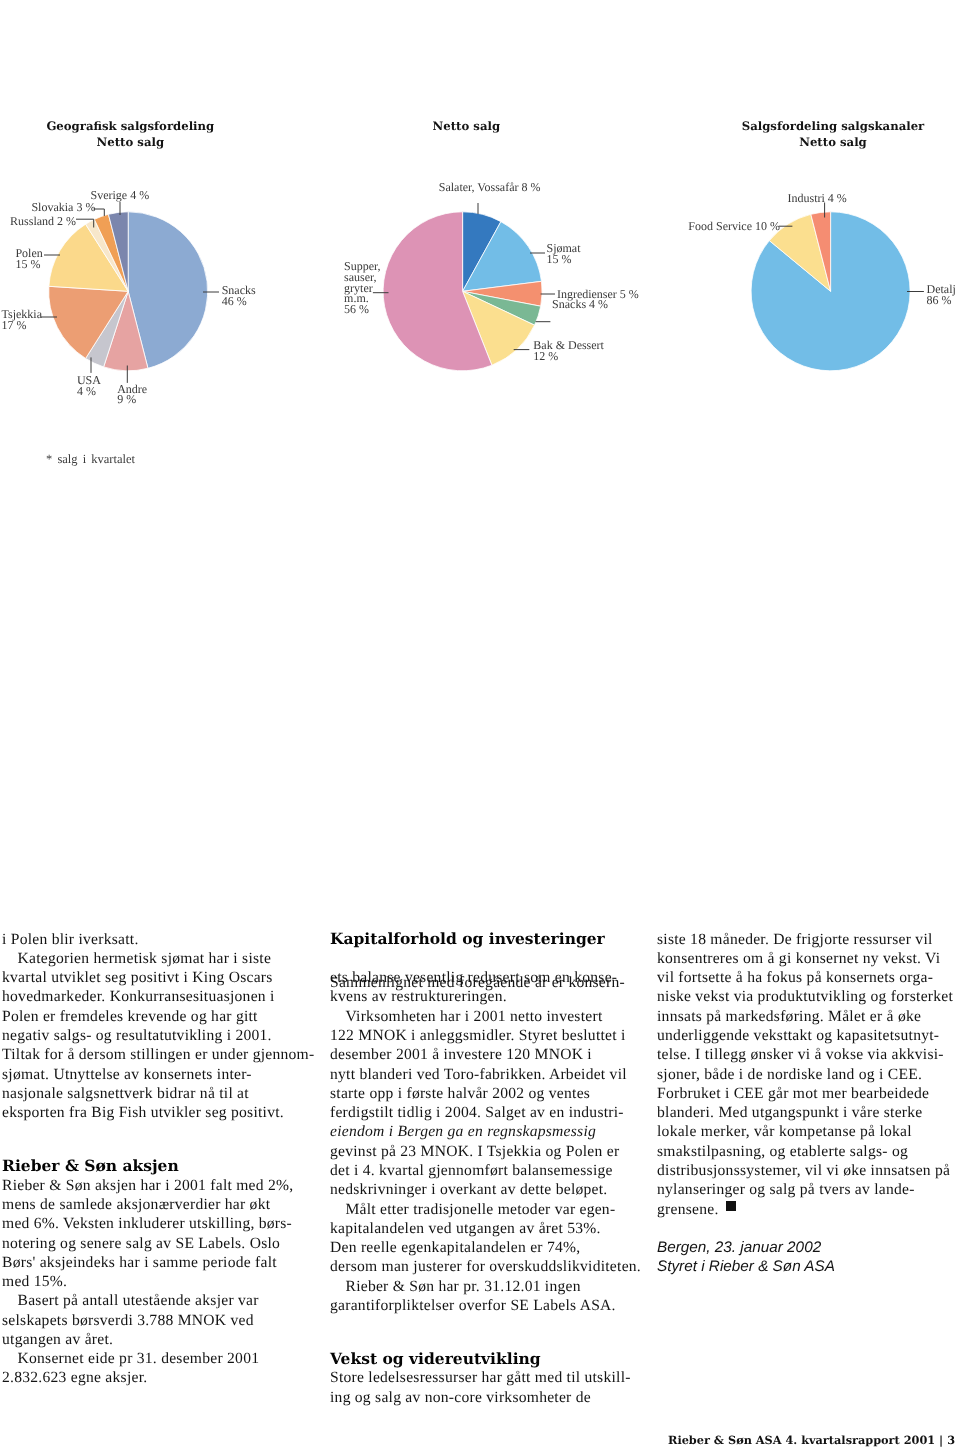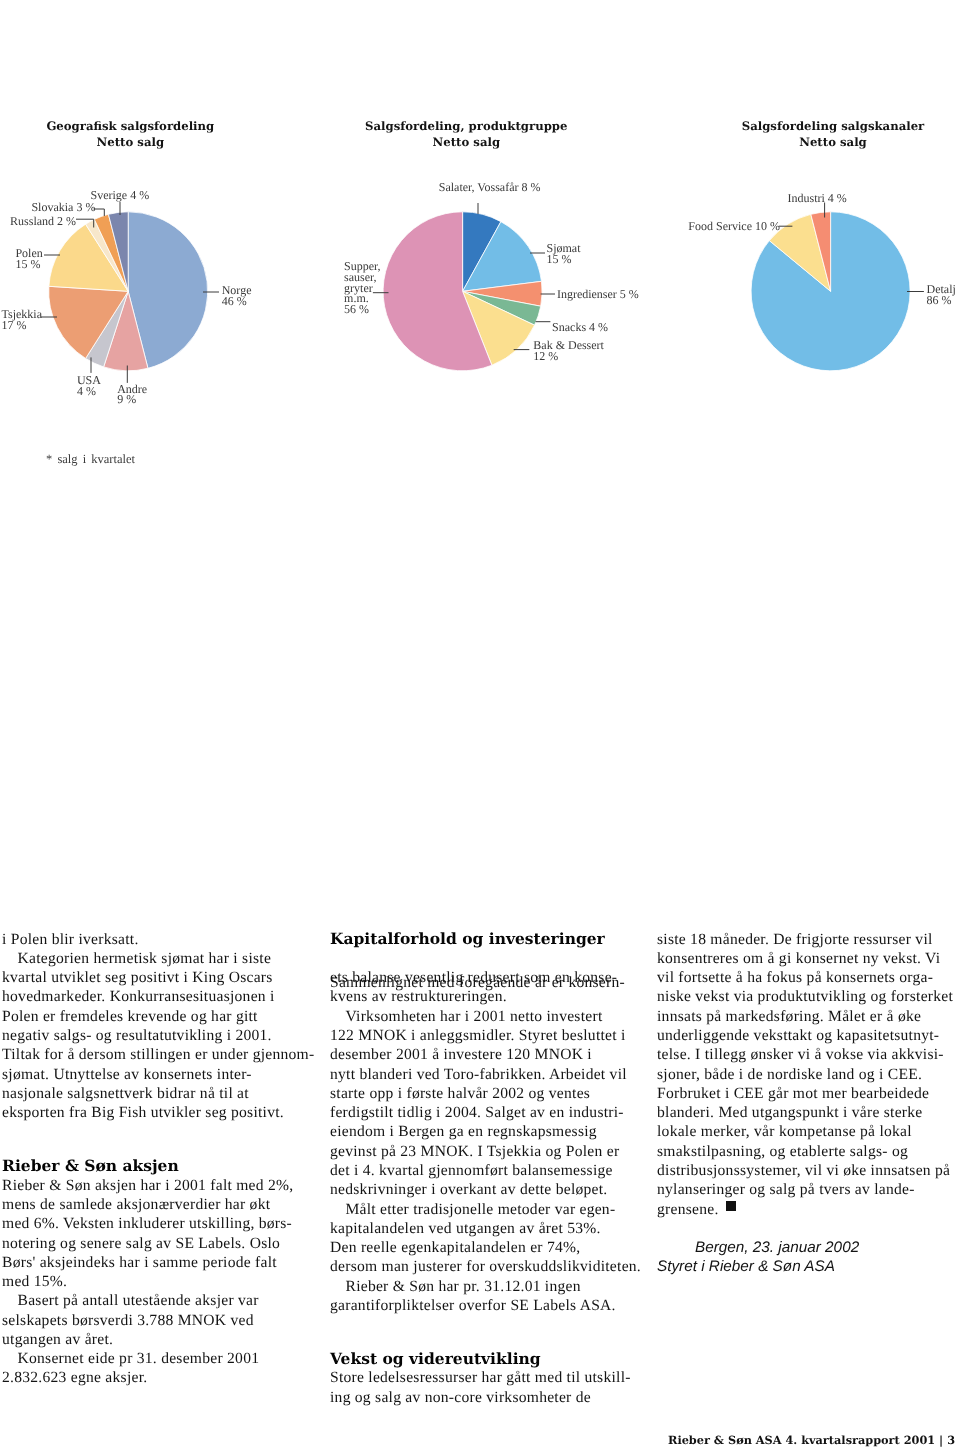--- a/index.html
+++ b/index.html
@@ -67,21 +67,21 @@
         <path d="M 830.6 291.3 L 830.60 211.80 A 79.5 79.5 0 1 1 769.34 240.62 Z" fill="#72bde7" stroke="#ffffff" stroke-width="0.8"></path>
         <path d="M 830.6 291.3 L 769.34 240.62 A 79.5 79.5 0 0 1 810.83 214.30 Z" fill="#fbdf8f" stroke="#ffffff" stroke-width="0.8"></path>
         <path d="M 830.6 291.3 L 810.83 214.30 A 79.5 79.5 0 0 1 830.60 211.80 Z" fill="#f58d72" stroke="#ffffff" stroke-width="0.8"></path>
       </g>
       <polyline points="824.6,202.5 824.6,217.5" fill="none" stroke="#3b3b3b" stroke-width="1"></polyline>
       <polyline points="778.8,226.2 792.4,226.2" fill="none" stroke="#3b3b3b" stroke-width="1"></polyline>
       <polyline points="907,291.5 923.9,291.5" fill="none" stroke="#3b3b3b" stroke-width="1"></polyline>
     </svg>
   <div id="labels-layer">
       <div class="pie-label" style="left: 221.7px; top: 284.8px;">
-        <div>Norge</div>
+        <div>Snacks</div>
         <div>46 %</div>
       </div>
       <div class="pie-label" style="left: 117.2px; top: 383.5px;">
         <div>Andre</div>
         <div>9 %</div>
       </div>
       <div class="pie-label" style="left: 76.9px; top: 375px;">
         <div>USA</div>
         <div>4 %</div>
       </div>
@@ -105,21 +105,21 @@
       <div class="pie-label" style="left: 438.75px; top: 181.6px;">
         <div>Salater, Vossafår 8 %</div>
       </div>
       <div class="pie-label" style="left: 546.5px; top: 242.9px;">
         <div>Sjømat</div>
         <div>15 %</div>
       </div>
       <div class="pie-label" style="left: 556.9px; top: 288.9px;">
         <div>Ingredienser 5 %</div>
       </div>
-      <div class="pie-label" style="left: 552.1px; top: 322px;">
+      <div class="pie-label" style="left: 552.1px; top: 299px;">
         <div>Snacks 4 %</div>
       </div>
       <div class="pie-label" style="left: 533.3px; top: 340.4px;">
         <div>Bak &amp; Dessert</div>
         <div>12 %</div>
       </div>
       <div class="pie-label" style="left: 344.1px; top: 261.2px;">
         <div>Supper,</div>
         <div>sauser,</div>
         <div>gryter</div>
@@ -136,21 +136,20 @@
         <div>Detalj</div>
         <div>86 %</div>
       </div>
     </div>
   <div id="headings-layer">
       <div class="chart-heading" style="left: -69.7px; top: 117.5px; width: 400px;">
         <div>Geografisk salgsfordeling</div>
         <div>Netto salg</div>
       </div>
       <div class="chart-heading" style="left: 266.3px; top: 117.5px; width: 400px;">
-        <div>Salgsfordeling, produktgruppe</div>
         <div>Netto salg</div>
       </div>
       <div class="chart-heading" style="left: 633px; top: 117.5px; width: 400px;">
         <div>Salgsfordeling salgskanaler</div>
         <div>Netto salg</div>
       </div>
     </div>
   <div id="footnote">* salg i kvartalet</div>
   <div class="col" id="col1" style="left: 2px;">
       <div class="ln" style="top: 930.6px;">i Polen blir iverksatt.</div>
@@ -180,21 +179,21 @@
       <div class="h3" style="top: 930.4px;">Kapitalforhold og investeringer</div>
       <div class="ln" style="top: 949.88px; margin-top: 24px;">Sammenlignet med foregående år er konsern-</div>
       <div class="ln" style="top: 969.16px;">ets balanse vesentlig redusert som en konse-</div>
       <div class="ln" style="top: 988.44px;">kvens av restruktureringen.</div>
       <div class="ln ind" style="top: 1007.72px;">Virksomheten har i 2001 netto investert</div>
       <div class="ln" style="top: 1027px;">122 MNOK i anleggsmidler. Styret besluttet i</div>
       <div class="ln" style="top: 1046.28px;">desember 2001 å investere 120 MNOK i</div>
       <div class="ln" style="top: 1065.56px;">nytt blanderi ved Toro-fabrikken. Arbeidet vil</div>
       <div class="ln" style="top: 1084.84px;">starte opp i første halvår 2002 og ventes</div>
       <div class="ln" style="top: 1104.12px;">ferdigstilt tidlig i 2004. Salget av en industri-</div>
-      <div class="ln" style="top: 1123.4px;">eiendom i Bergen ga en regnskapsmessig</div>
+      <div class="ln" style="top: 1123.4px; font-style: italic;">eiendom i Bergen ga en regnskapsmessig</div>
       <div class="ln" style="top: 1142.68px;">gevinst på 23 MNOK. I Tsjekkia og Polen er</div>
       <div class="ln" style="top: 1161.96px;">det i 4. kvartal gjennomført balansemessige</div>
       <div class="ln" style="top: 1181.24px;">nedskrivninger i overkant av dette beløpet.</div>
       <div class="ln ind" style="top: 1200.52px;">Målt etter tradisjonelle metoder var egen-</div>
       <div class="ln" style="top: 1219.8px;">kapitalandelen ved utgangen av året 53%.</div>
       <div class="ln" style="top: 1239.08px;">Den reelle egenkapitalandelen er 74%,</div>
       <div class="ln" style="top: 1258.36px;">dersom man justerer for overskuddslikviditeten.</div>
       <div class="ln ind" style="top: 1277.64px;">Rieber &amp; Søn har pr. 31.12.01 ingen</div>
       <div class="ln" style="top: 1296.92px;">garantiforpliktelser overfor SE Labels ASA.</div>
       <div class="h3" style="top: 1350px;">Vekst og videreutvikling</div>
@@ -210,17 +209,17 @@
       <div class="ln" style="top: 1027px;">underliggende veksttakt og kapasitetsutnyt-</div>
       <div class="ln" style="top: 1046.28px;">telse. I tillegg ønsker vi å vokse via akkvisi-</div>
       <div class="ln" style="top: 1065.56px;">sjoner, både i de nordiske land og i CEE.</div>
       <div class="ln" style="top: 1084.84px;">Forbruket i CEE går mot mer bearbeidede</div>
       <div class="ln" style="top: 1104.12px;">blanderi. Med utgangspunkt i våre sterke</div>
       <div class="ln" style="top: 1123.4px;">lokale merker, vår kompetanse på lokal</div>
       <div class="ln" style="top: 1142.68px;">smakstilpasning, og etablerte salgs- og</div>
       <div class="ln" style="top: 1161.96px;">distribusjonssystemer, vil vi øke innsatsen på</div>
       <div class="ln" style="top: 1181.24px;">nylanseringer og salg på tvers av lande-</div>
       <div class="ln" style="top: 1200.52px;">grensene.<span class="sq"></span></div>
-      <div class="ln sig" style="top: 1239px; margin-left: 38px;">Bergen, 23. januar 2002</div>
+      <div class="ln sig" style="top: 1239px;">Bergen, 23. januar 2002</div>
       <div class="ln sig" style="top: 1258.28px;">Styret i Rieber &amp; Søn ASA</div>
     </div>
   <div id="footer"><span>Rieber &amp; Søn ASA 4. kvartalsrapport 2001 | 3</span></div>
 </div>
 
 </body></html>

